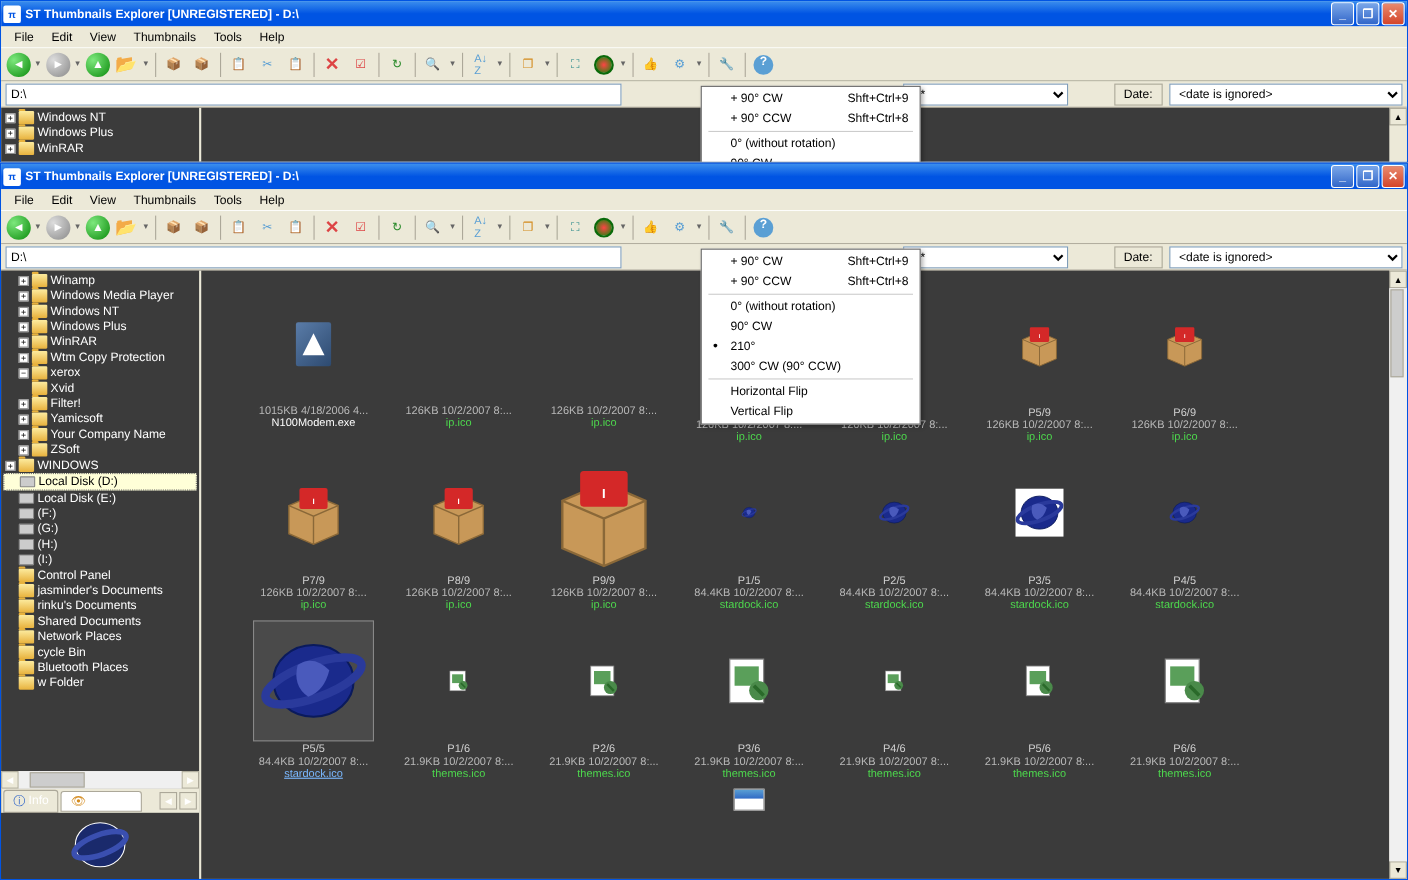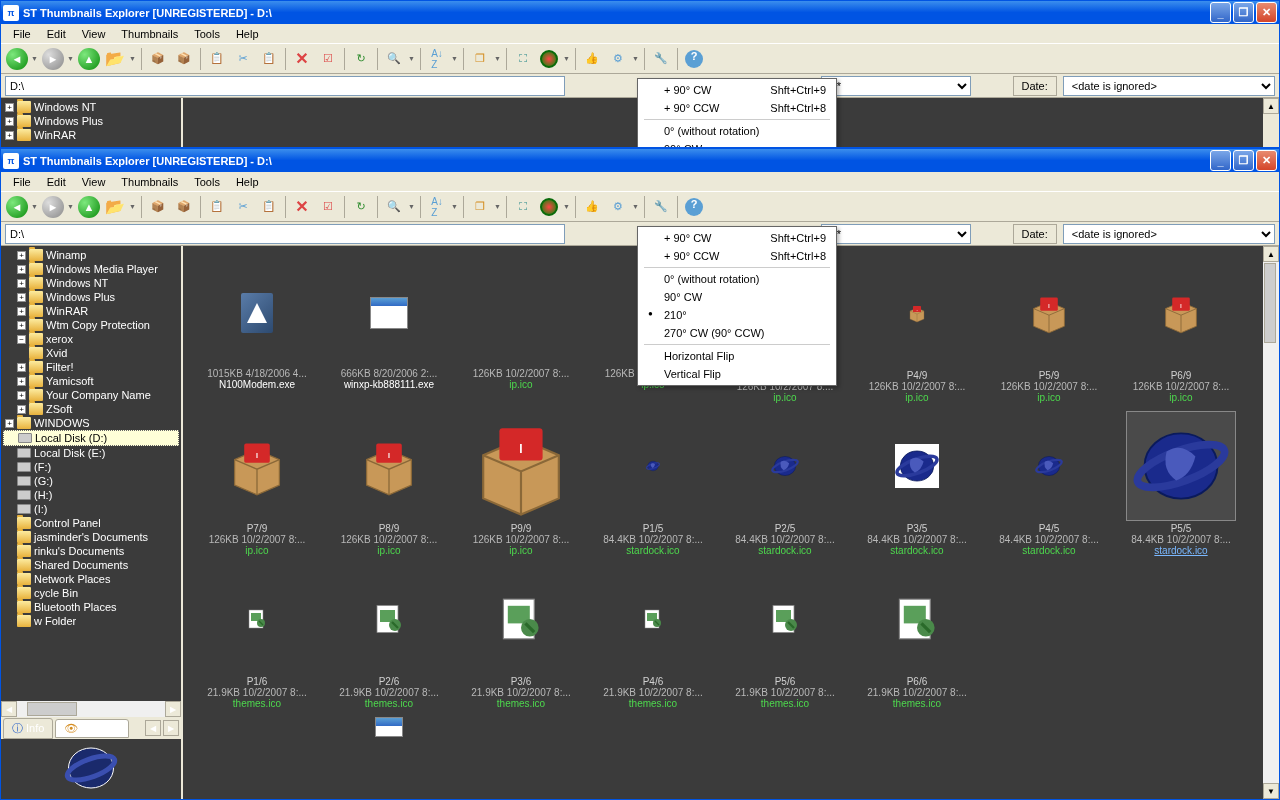--- a/index.html
+++ b/index.html
@@ -42,21 +42,21 @@
 .tree-hscroll { height:16px; background:#ece9d8; display:flex; align-items:center;}
 .scroll-btn { width:16px; height:16px; background:#ece9d8; border:1px solid #aca899; display:flex; align-items:center; justify-content:center; font-size:8px;}
 .scroll-track { flex:1; background:#f0f0f0; height:16px; position:relative;}
 .scroll-thumb { position:absolute; height:14px; top:1px; background:#cdcdcd; border:1px solid #aca899;}
 
 .bottom-tabs { height: 22px; background:#ece9d8; display:flex; align-items:center; padding:0 2px; gap:2px;}
 .btab { border:1px solid #aca899; background:#ece9d8; padding:2px 8px; cursor:pointer; display:flex; align-items:center; gap:3px; border-radius: 3px 3px 0 0;}
 .btab.active { background:#fff;}
 
 .thumb-area { flex: 1; background: #3b3b3b; overflow: auto; position: relative; }
-.thumb-grid { display: flex; flex-wrap: wrap; padding: 8px; gap: 0px; }
+.thumb-grid { display: flex; flex-wrap: wrap; padding: 8px; gap: 0px; margin-left: 28px; }
 .thumb { width: 132px; display: flex; flex-direction: column; align-items: center; padding: 4px 0; }
 .thumb-imgbox { width: 110px; height: 110px; display: flex; align-items: center; justify-content: center; }
 .thumb.selected .thumb-imgbox { border: 1px solid #888; background: #4a4a4a; }
 .thumb-page { color: #d0d0d0; font-size: 10px; margin-top:2px;}
 .thumb-meta { color: #b8b8b8; font-size: 10px; white-space:nowrap; overflow:hidden; max-width:120px;}
 .thumb-name { font-size: 10px; }
 .thumb-name.white { color: white; }
 .thumb-name.green { color: #4dd84d; }
 .thumb-name.blue { color: #7ab8ff; text-decoration: underline;}
 
@@ -519,27 +519,20 @@
           <div class="thumb">
             <div class="thumb-imgbox">
               <div class="ic-doc"><svg width="32" height="40">
                   <path d="M6 30 L16 10 L26 30 Z" fill="white"></path>
                 </svg></div>
             </div>
             <div class="thumb-meta">1015KB  4/18/2006 4...</div>
             <div class="thumb-name white">N100Modem.exe</div>
           </div>
           <div class="thumb">
-            <div class="thumb-imgbox">
-              <div class="ic-win"></div>
-            </div>
-            <div class="thumb-meta">666KB  8/20/2006 2:...</div>
-            <div class="thumb-name white">winxp-kb888111.exe</div>
-          </div>
-          <div class="thumb">
             <div class="thumb-imgbox"></div>
             <div class="thumb-meta">126KB  10/2/2007 8:...</div>
             <div class="thumb-name green">ip.ico</div>
           </div>
           <div class="thumb">
             <div class="thumb-imgbox"></div>
             <div class="thumb-meta">126KB  10/2/2007 8:...</div>
             <div class="thumb-name green">ip.ico</div>
           </div>
           <div class="thumb">
@@ -822,21 +815,21 @@
     <div class="dd-item">
         <span>0° (without rotation)</span>
       </div>
     <div class="dd-item">
         <span>90° CW</span>
       </div>
     <div class="dd-item dd-bullet">
         <span>210°</span>
       </div>
     <div class="dd-item">
-        <span>270° CW (90° CCW)</span>
+        <span>300° CW (90° CCW)</span>
       </div>
     <div class="dd-sep"></div>
     <div class="dd-item">
         <span>Horizontal Flip</span>
       </div>
     <div class="dd-item">
         <span>Vertical Flip</span>
       </div>
   </div>
 </div>

